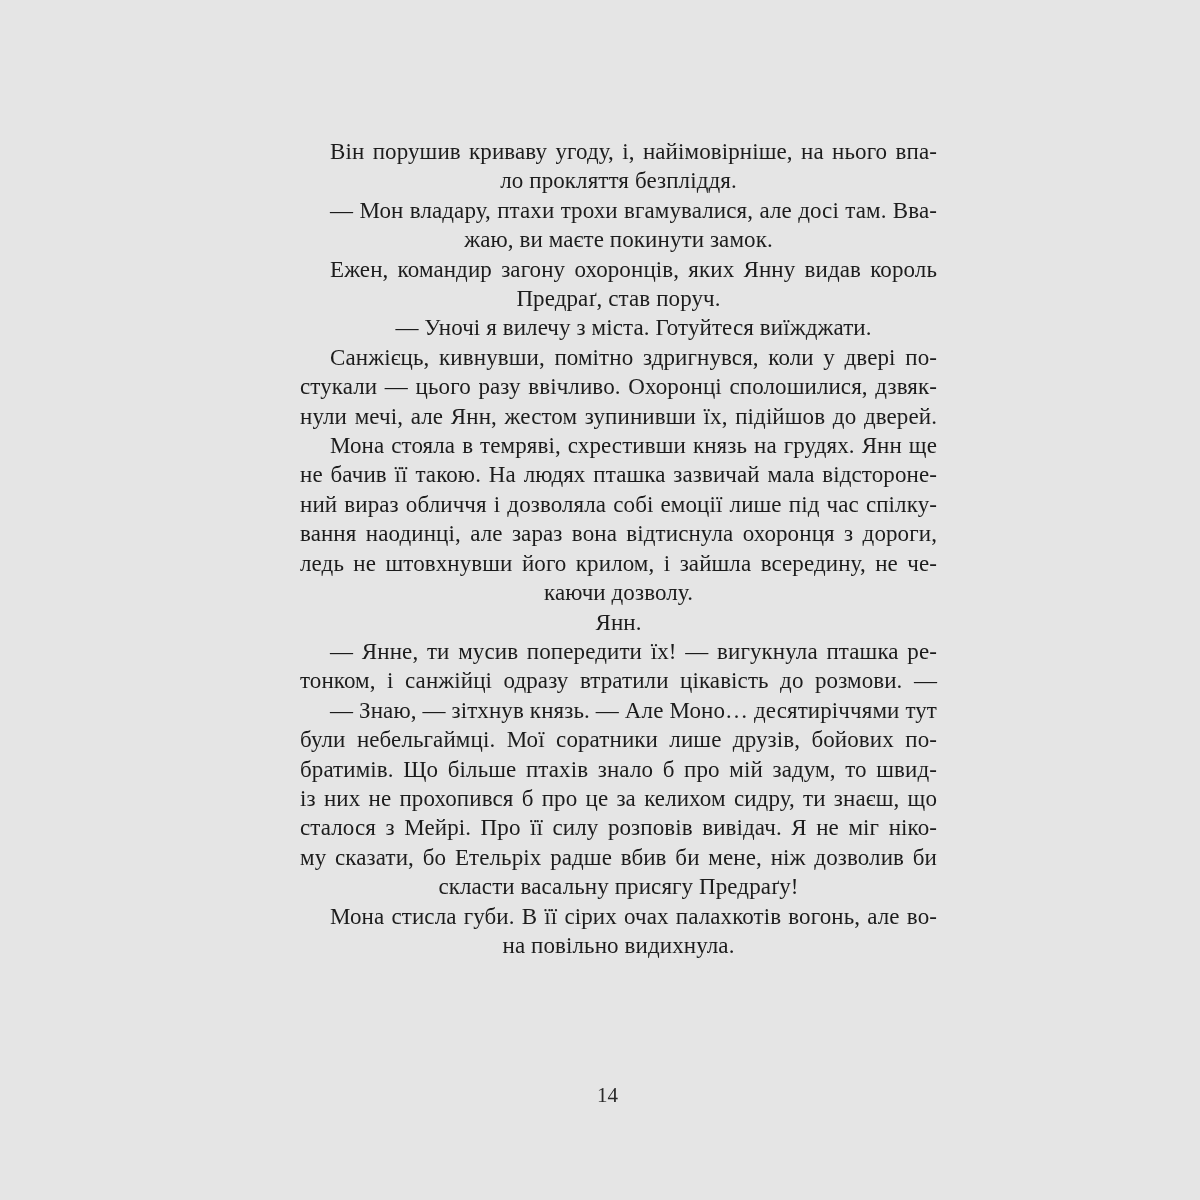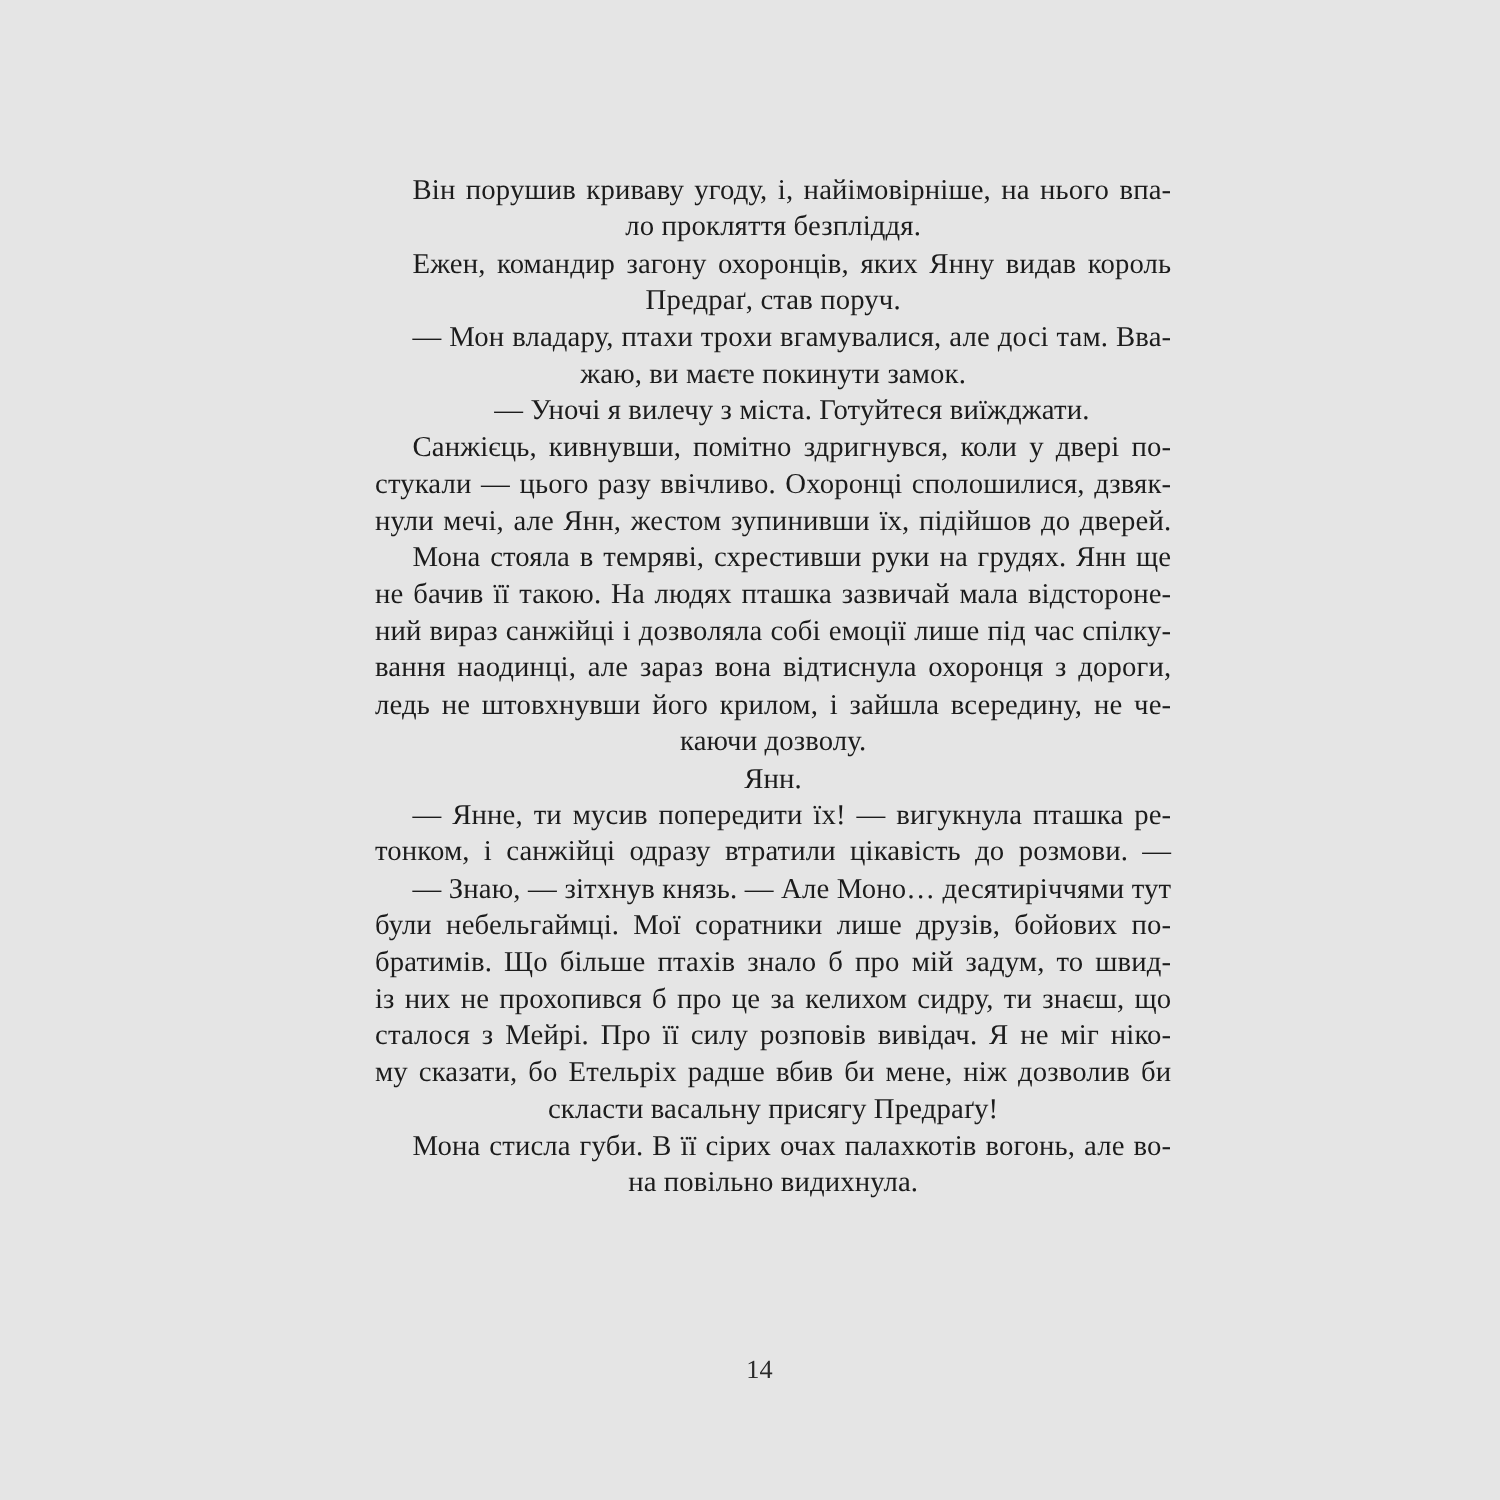--- a/index.html
+++ b/index.html
@@ -51,39 +51,39 @@
 </head>
 <body>
 
 <div class="book-page">
   <div class="text-block">
       <div class="paragraph">
         <div class="line indent just">Він порушив криваву угоду, і, найімовірніше, на нього впа-</div>
         <div class="line">ло прокляття безпліддя.</div>
       </div>
       <div class="paragraph">
+        <div class="line indent just">— Мон владару, птахи трохи вгамувалися, але досі там. Вва-</div>
+        <div class="line">жаю, ви маєте покинути замок.</div>
+      </div>
+      <div class="paragraph">
         <div class="line indent just">Ежен, командир загону охоронців, яких Янну видав король</div>
         <div class="line">Предраґ, став поруч.</div>
-      </div>
-      <div class="paragraph">
-        <div class="line indent just">— Мон владару, птахи трохи вгамувалися, але досі там. Вва-</div>
-        <div class="line">жаю, ви маєте покинути замок.</div>
       </div>
       <div class="paragraph">
         <div class="line indent">— Уночі я вилечу з міста. Готуйтеся виїжджати.</div>
       </div>
       <div class="paragraph">
         <div class="line indent just">Санжієць, кивнувши, помітно здригнувся, коли у двері по-</div>
         <div class="line just">стукали — цього разу ввічливо. Охоронці сполошилися, дзвяк-</div>
         <div class="line just">нули мечі, але Янн, жестом зупинивши їх, підійшов до дверей.</div>
       </div>
       <div class="paragraph">
-        <div class="line indent just">Мона стояла в темряві, схрестивши руки на грудях. Янн ще</div>
+        <div class="line indent just">Мона стояла в темряві, схрестивши князь на грудях. Янн ще</div>
         <div class="line just">не бачив її такою. На людях пташка зазвичай мала відстороне-</div>
-        <div class="line just">ний вираз санжійці і дозволяла собі емоції лише під час спілку-</div>
+        <div class="line just">ний вираз обличчя і дозволяла собі емоції лише під час спілку-</div>
         <div class="line just">вання наодинці, але зараз вона відтиснула охоронця з дороги,</div>
         <div class="line just">ледь не штовхнувши його крилом, і зайшла всередину, не че-</div>
         <div class="line">каючи дозволу.</div>
       </div>
       <div class="paragraph">
         <div class="line">Янн.</div>
       </div>
       <div class="paragraph">
         <div class="line indent just">— Янне, ти мусив попередити їх! — вигукнула пташка ре-</div>
         <div class="line just">тонком, і санжійці одразу втратили цікавість до розмови. —</div>

